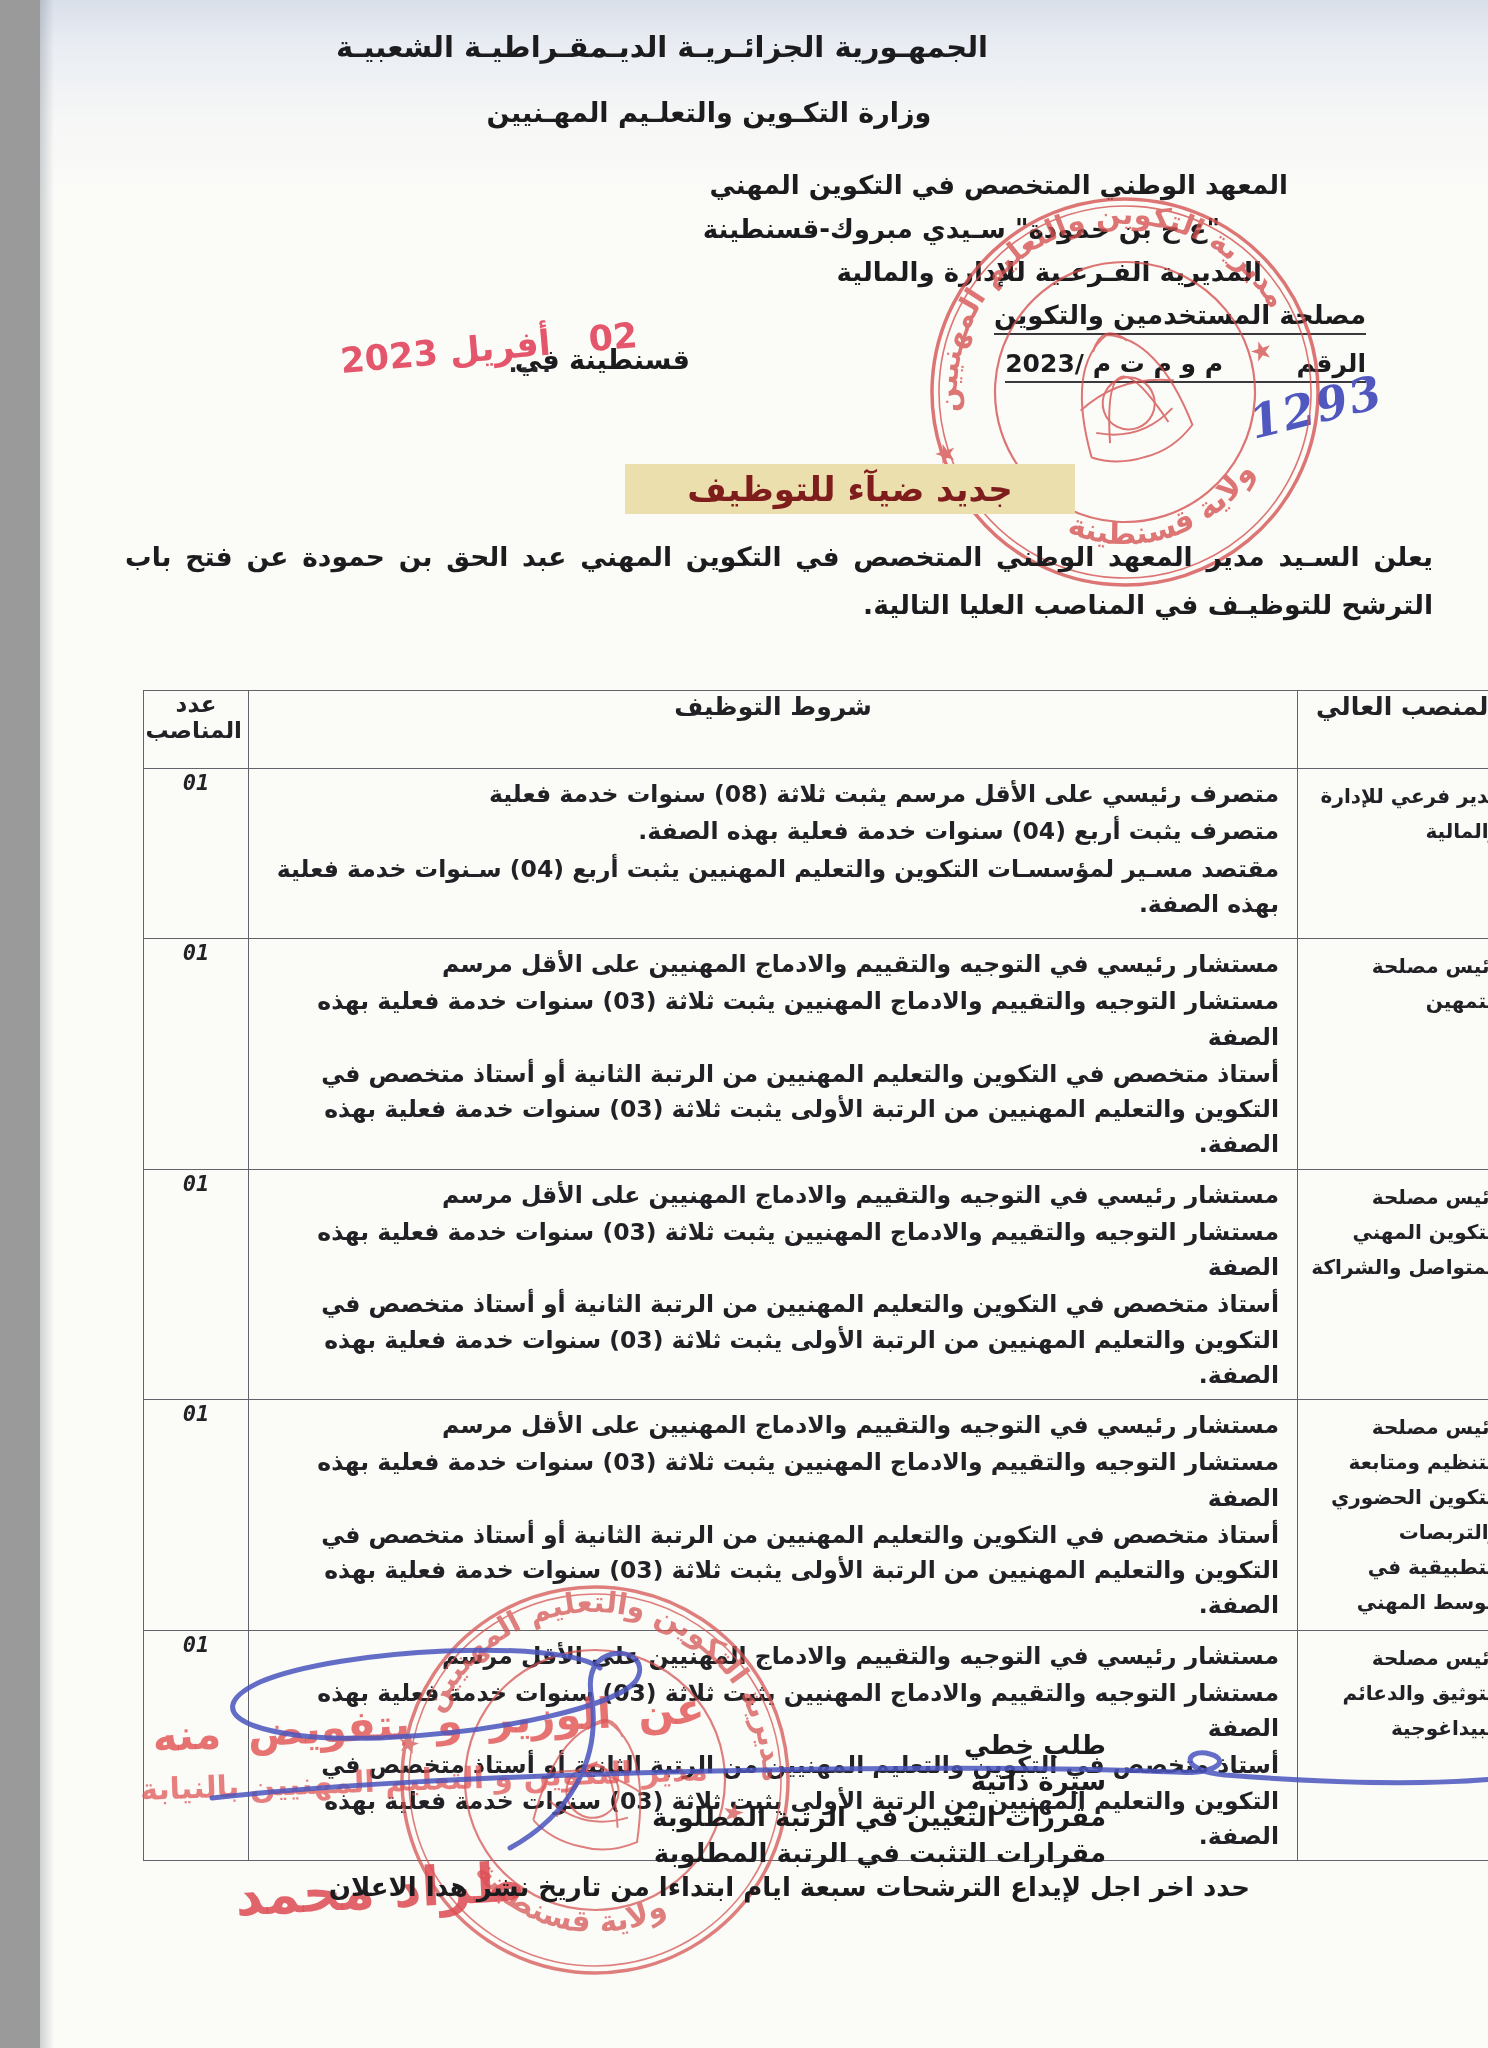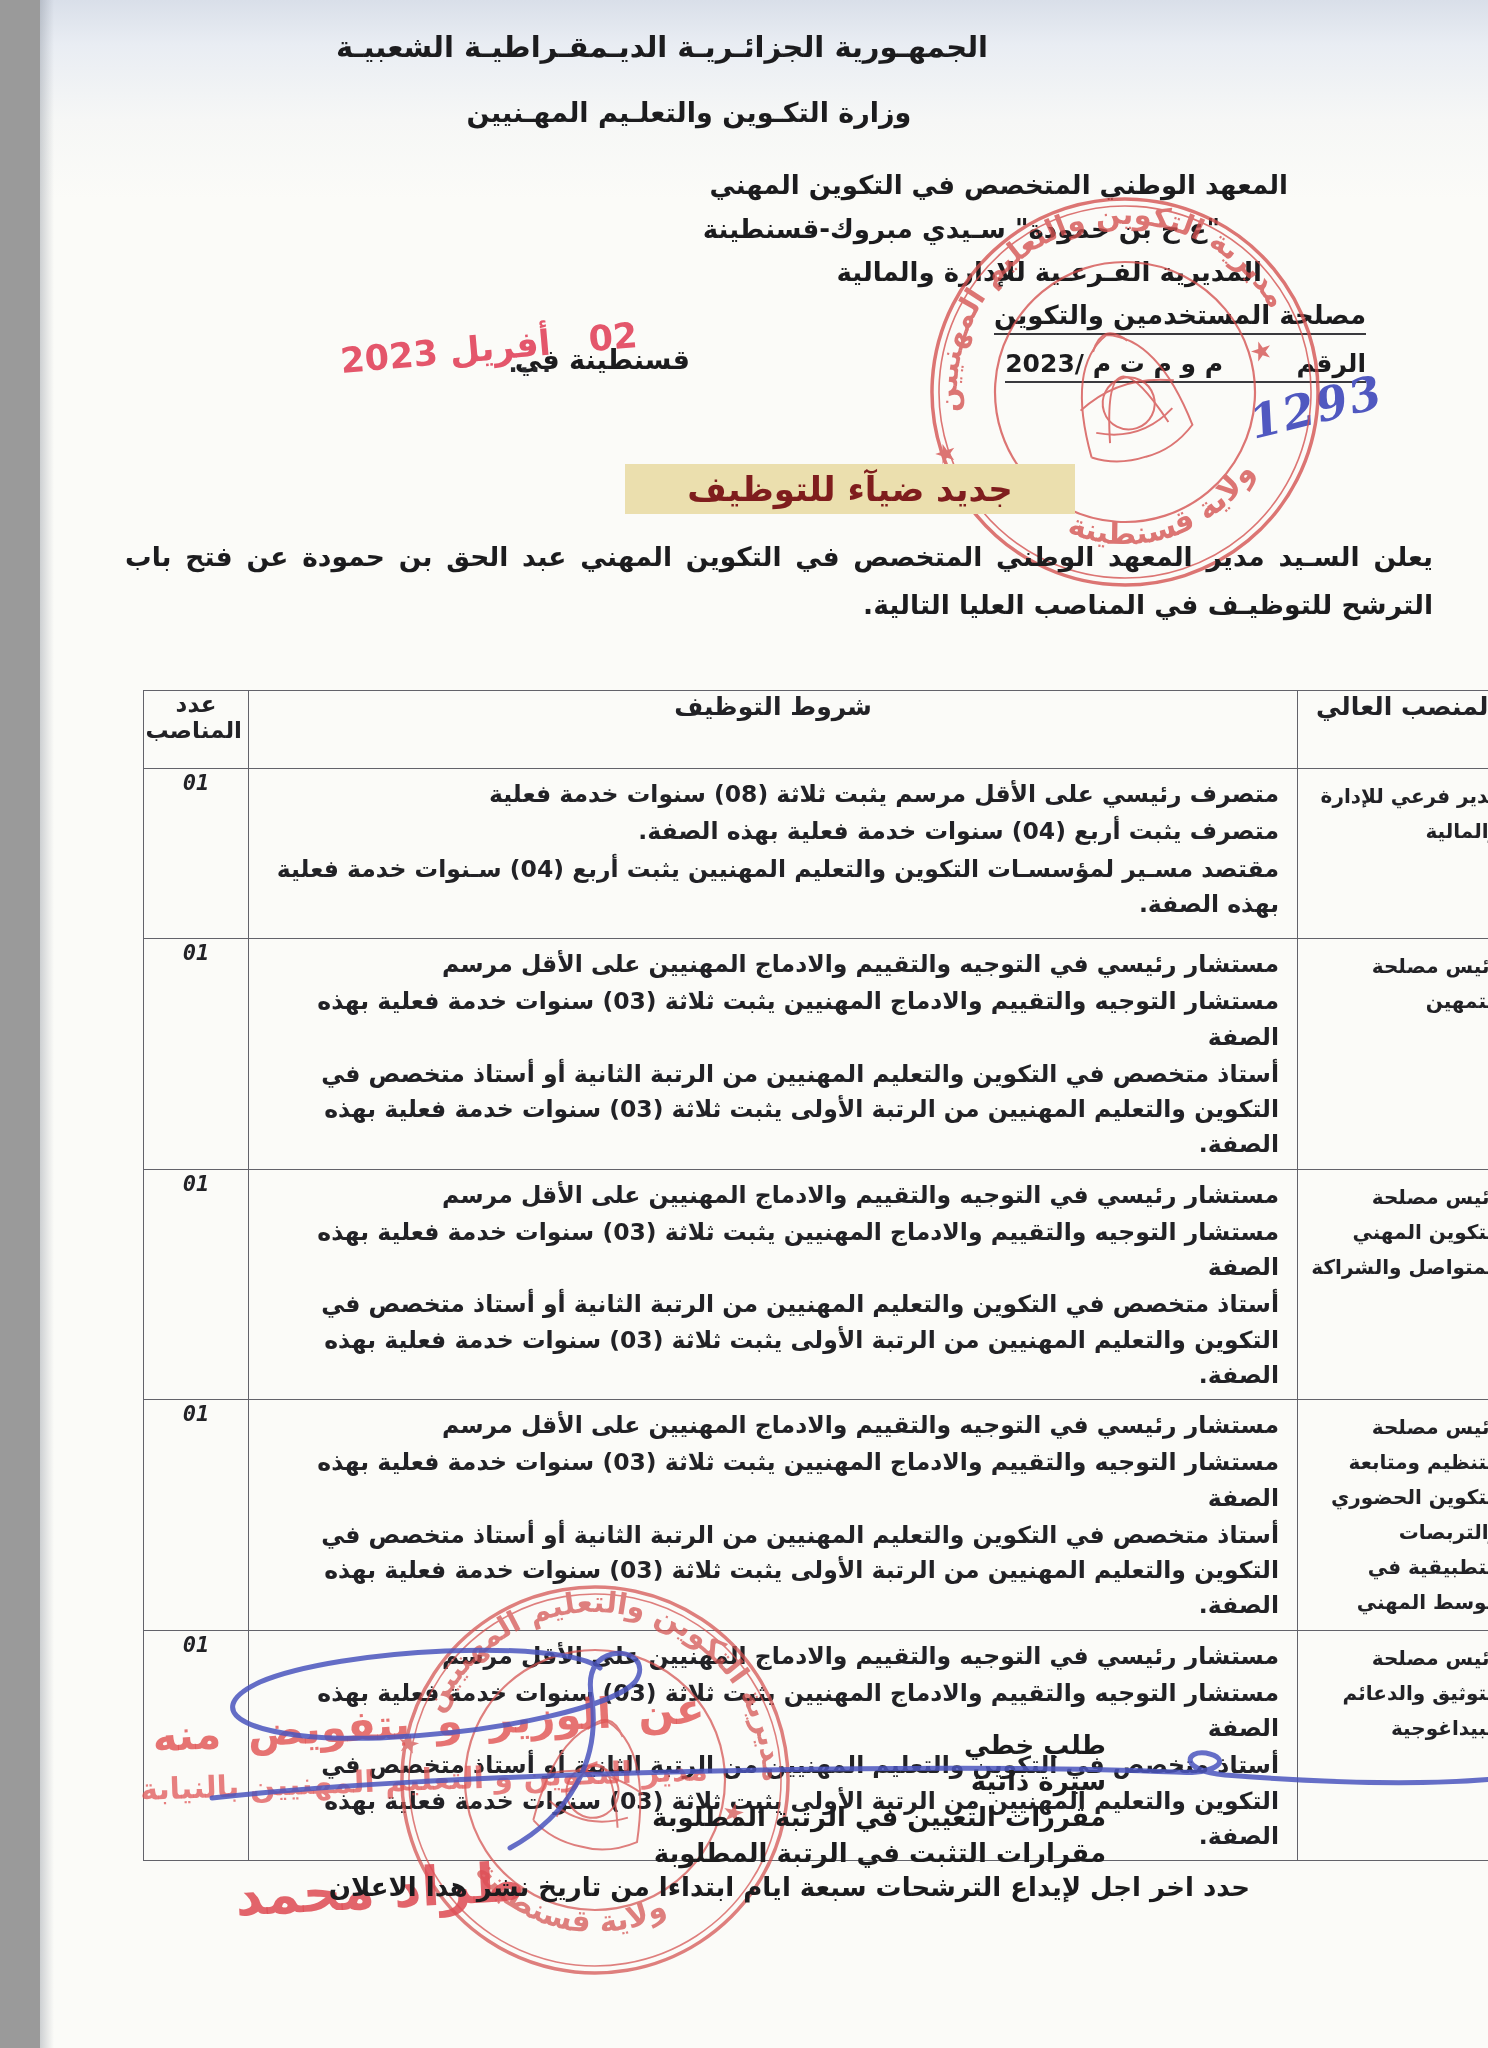--- a/index.html
+++ b/index.html
@@ -31,21 +31,21 @@
   .handBlue{color:#5058c0;font-family:"DejaVu Serif",serif;font-style:italic;font-weight:bold;}
   .dateRed{color:#e4566b;font-weight:bold;font-family:"DejaVu Sans",sans-serif;}
   svg text{font-family:"DejaVu Sans",sans-serif;}
 </style>
 </head>
 <body>
 
 <div class="page ar">
 
   <div class="abs b center" style="left:0;top:30;width:1244px;top:30px;font-size:29px;">الجمهـورية الجزائـريـة الديـمقـراطيـة الشعبيـة</div>
-  <div class="abs b center" style="left:0;width:1298px;top:97px;font-size:27px;">وزارة التكـوين والتعلـيم المهـنيين</div>
+  <div class="abs b center" style="left:0;width:1298px;top:97px;font-size:27px;padding-left:20px;">وزارة التكـوين والتعلـيم المهـنيين</div>
 
   <div class="abs b" style="right:240px;top:170px;font-size:26px;">المعهد الوطني المتخصص في التكوين المهني</div>
   <div class="abs b" style="right:308px;top:214px;font-size:26px;">"ع ح بن حمودة" سـيدي مبروك-قسنطينة</div>
   <div class="abs b" style="right:266px;top:257px;font-size:26px;">المديرية الفـرعـية للإدارة والمالية</div>
   <div class="abs b uline" style="right:162px;top:300px;font-size:26px;">مصلحة المستخدمين والتكوين</div>
   <div class="abs b uline" style="right:162px;top:349px;font-size:25px;">
     <span>الرقم</span>
     <span style="display:inline-block;width:56px;"></span>
     <span>م و م ت م /2023</span>
   </div>

